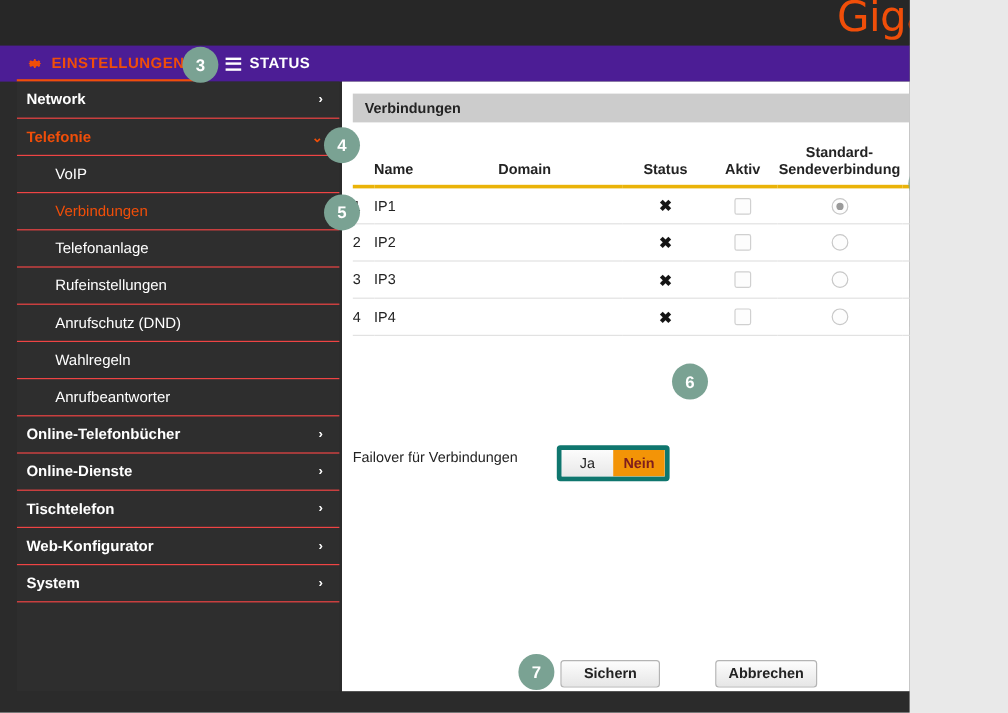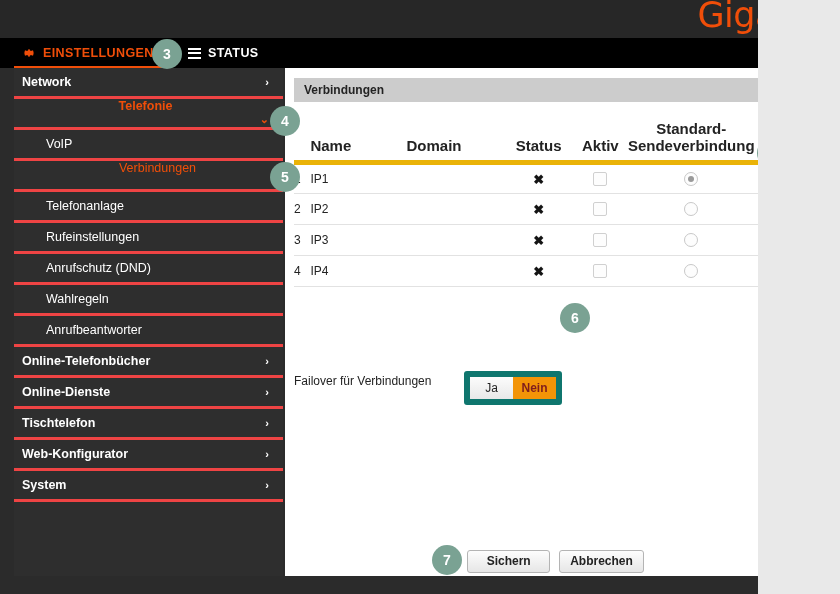--- a/index.html
+++ b/index.html
@@ -32,21 +32,21 @@
   }
   .user-icon {
     position: absolute; right: 14px; top: 40px;
     width: 16px; height: 18px;
   }
 
   
   .navrow {
     position: absolute; left: 0; top: 38px;
     width: 840px; height: 30px;
-    background: #000000;
+    background: #4c1d95;
     text-decoration: underline;
   }
   .tab {
     position: absolute; top: 0; height: 30px;
     display: flex; align-items: center; gap: 7px;
     padding: 0 8px;
     font-size: 12.5px; font-weight: bold;
     letter-spacing: 0.4px;
   }
   .tab-settings { left: 14px; color: #f04e09; }
@@ -71,29 +71,29 @@
     overflow: hidden;
   }
   .nav-item {
     position: relative;
     height: 31px;
     display: flex; align-items: center;
     padding: 0 14px 0 8px;
     color: #ffffff;
     font-size: 12.5px;
     font-weight: bold;
-    border-bottom: 3px solid #ef4444;
+    border-bottom: 1px solid #ef4444;
   }
   .nav-item.sub {
     padding-left: 32px;
     font-weight: normal;
     font-size: 12.5px;
     text-align: right;
   }
-  .nav-item.active { color: #f04e09; flex-direction: column; }
+  .nav-item.active { color: #f04e09; }
   .nav-item .chev {
     margin-left: auto;
     font-size: 11px;
     font-weight: bold;
     color: #ffffff;
   }
   .nav-item.active .chev { color: #f04e09; }
 
   
   .main {
@@ -111,25 +111,25 @@
   }
 
   
   table.conn {
     position: absolute; left: 9px; top: 50px;
     width: 523px;
     border-collapse: collapse;
     font-size: 12px; color: #232323;
   }
   table.conn th {
-    font-size: 15px; font-weight: bold;
+    font-size: 12px; font-weight: bold;
     padding: 2px 0 6px 0;
     vertical-align: bottom;
     text-align: center;
-    border-bottom: 5px solid #eab308;
+    border-bottom: 3px solid #eab308;
     color: #232323;
   }
   table.conn th.l { text-align: left; margin-left: 31px; }
   table.conn td {
     height: 31px;
     text-align: center;
     border-bottom: 1px solid #e2e2e2;
     font-size: 12px;
   }
   table.conn td.l { text-align: left; }
@@ -172,21 +172,21 @@
     position: absolute; left: 9px; top: 303px;
     width: 523px; height: 24px;
   }
   .failover-label {
     position: absolute; left: 0; top: 3px;
     font-size: 12px; color: #232323;
   }
   .seg {
     position: absolute; left: 170px; top: 0;
     display: flex;
-    border: 6px solid #0f766e; border-radius: 3px;
+    border: 4px solid #0f766e; border-radius: 3px;
     overflow: hidden;
   }
   .seg > div {
     width: 43px; height: 22px;
     display: flex; align-items: center; justify-content: center;
     font-size: 12px; color: #232323;
     background: linear-gradient(#fcfcfc, #e8e8e8);
   }
   .seg > div.sel {
     background: #f39407; color: #7f1d1d; font-weight: bold;
@@ -198,20 +198,21 @@
     width: 541px; height: 30px;
     display: flex; justify-content: center; align-items: center; gap: 9px;
   }
   .btn {
     min-width: 83px; height: 23px;
     display: flex; align-items: center; justify-content: center;
     border: 1px solid #b4b4b4; border-radius: 3px;
     background: linear-gradient(#fdfdfd, #e6e6e6);
     font-size: 12px; font-weight: bold; color: #232323;
     padding: 0 10px;
+    margin-left: 37px;
   }
 
   
   .badge {
     position: absolute;
     width: 30px; height: 30px;
     border-radius: 50%;
     background: #7aa293;
     color: #ffffff;
     display: flex; align-items: center; justify-content: center;

